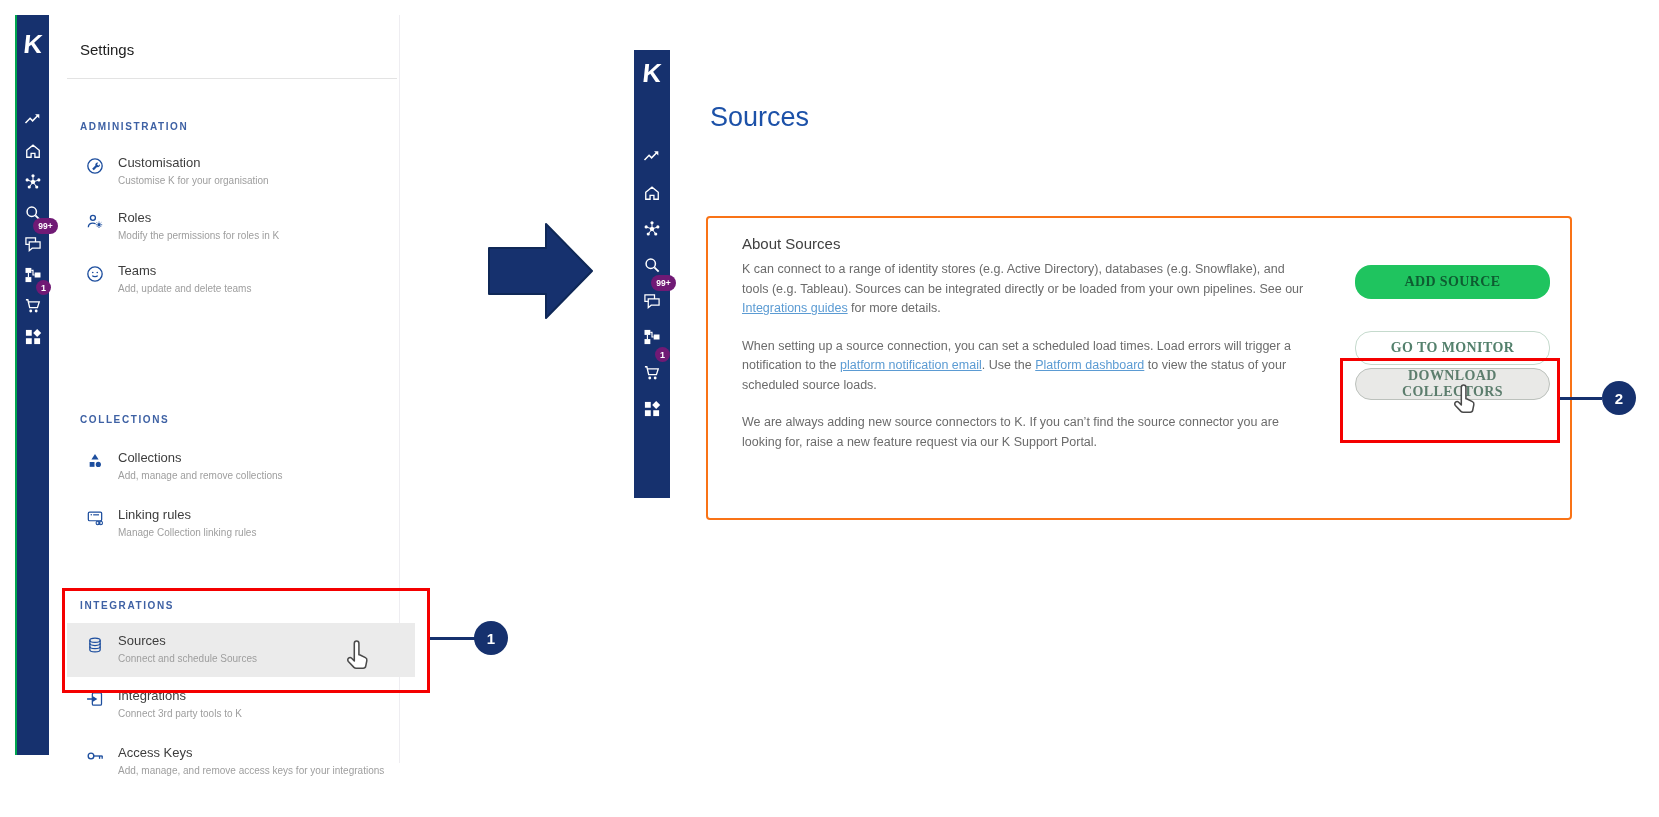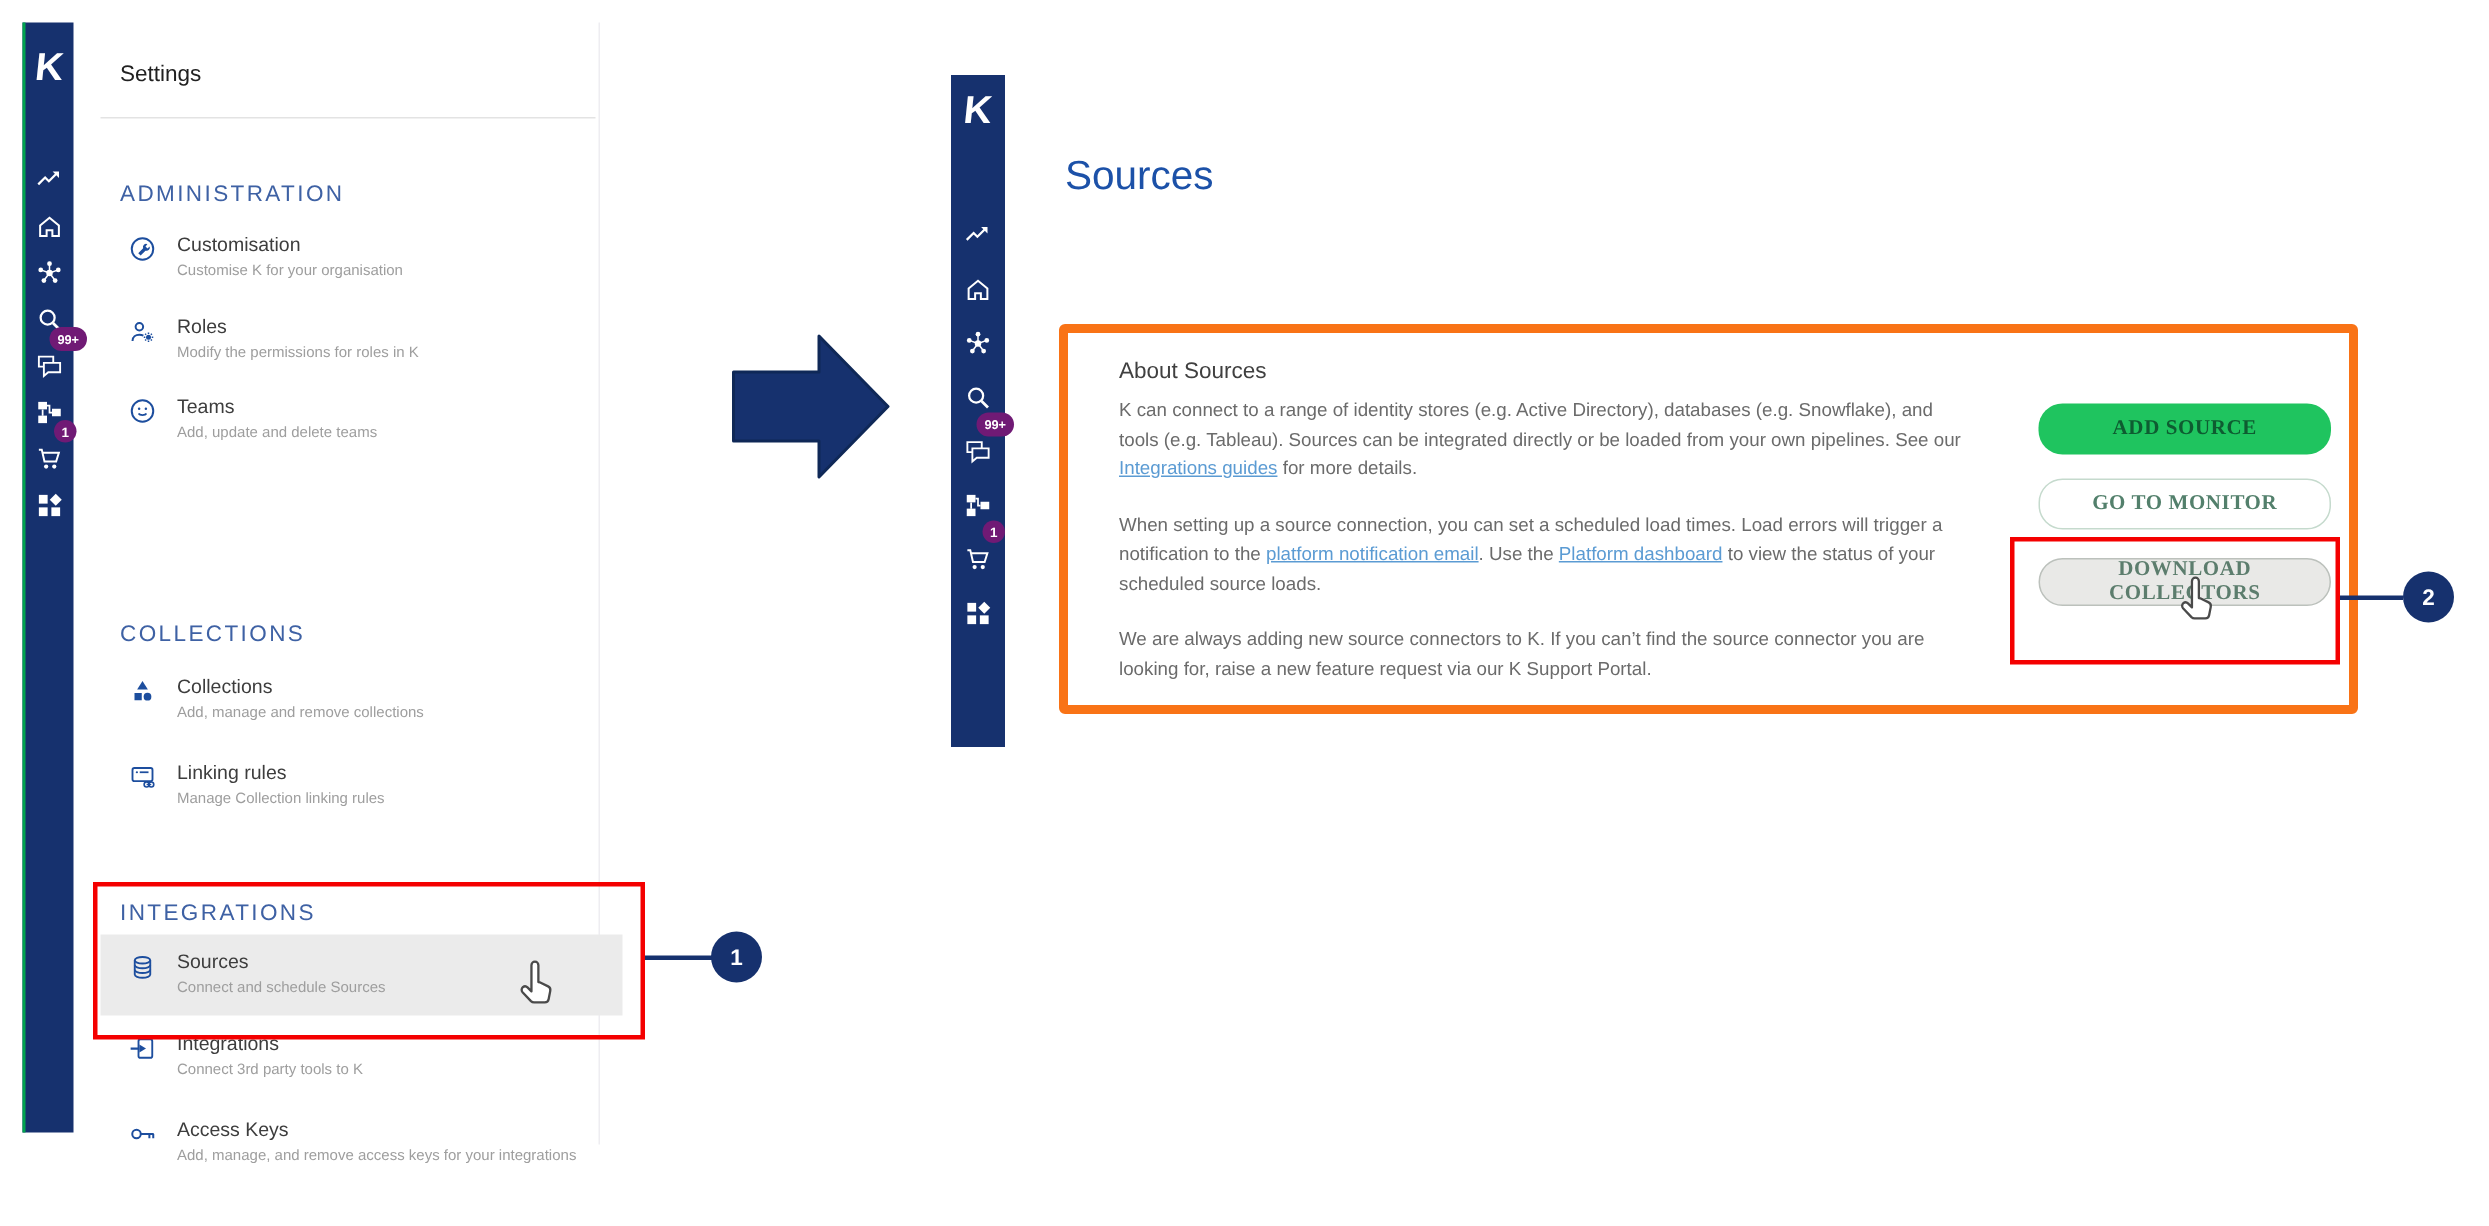--- a/index.html
+++ b/index.html
@@ -16,43 +16,43 @@
   .klogo { position:absolute; width:100%; text-align:center; color:#fff; font-weight:800;
            font-size:26px; line-height:34px; transform:skewX(-6deg); cursor:pointer; }
   .sico { position:absolute; width:20px; height:20px; cursor:pointer; }
   .badge { position:absolute; background:#701a75; color:#fff; border-radius:9px; font-weight:700;
            display:flex; align-items:center; justify-content:center; z-index:3; }
 
   
   .edge-r { position:absolute; left:399px; top:15px; width:1px; height:748px; background:#eeedf1; }
   .stitle { position:absolute; left:80px; top:41px; font-size:15px; color:#212121; }
   .sdivider { position:absolute; left:67px; top:78px; width:330px; height:1px; background:#e3e3e3; }
-  .slabel { position:absolute; left:80px; font-size:15px; font-weight:400; letter-spacing:1.6px; color:#3e61a4; }
+  .slabel { position:absolute; left:80px; font-size:10px; font-weight:700; letter-spacing:1.6px; color:#3e61a4; }
   .mitem { position:absolute; left:67px; width:348px; height:53px; cursor:pointer; }
   .mitem .mi { position:absolute; left:18px; top:1px; width:20px; height:20px; }
   .mitem .mt { position:absolute; left:51px; top:0; font-size:13px; color:#3d3d3d; }
   .mitem .ms { position:absolute; left:51px; top:20px; font-size:10px; color:#9e9e9e; white-space:nowrap; }
   .mitem.hl { background:#ebebeb; height:54px; }
   .mitem.hl .mi { top:12px; } .mitem.hl .mt { top:10px; } .mitem.hl .ms { top:30px; }
 
   
   .pg-title { position:absolute; left:710px; top:102px; font-size:27px; font-weight:500; color:#1c51a8; }
   .pg-desc { position:absolute; left:710px; top:144px; width:780px; font-size:13px; line-height:19px; color:#757575; }
-  .card { position:absolute; left:706px; top:216px; width:866px; height:260px;
-          background:#fff; border:6px solid #f97316; border-radius:4px; }
+  .card { position:absolute; left:706px; top:216px; width:866px; height:304px;
+          background:#fff; border:2px solid #f97316; border-radius:4px; }
   .card-title { position:absolute; left:34px; top:17px; font-size:15px; font-weight:500; color:#404040; }
   .ptxt { position:absolute; left:34px; top:42px; width:565px; font-size:12.5px; line-height:19.5px; color:#6b6b6b; }
   .ptxt p { margin:0 0 18px 0; }
   .lnk { color:#5b9bd3; text-decoration:underline; cursor:pointer; }
   .btncol { position:absolute; left:647px; top:47px; width:195px; }
   .btn { position:absolute; left:0; width:195px; border-radius:16px; font-family:Liberation Serif, serif;
          font-size:14px; font-weight:600; letter-spacing:.4px; display:flex; align-items:center;
          justify-content:center; cursor:pointer; }
   .btn-add { top:0; height:34px; background:#1fc45f; color:#0e5c31; border:none; }
-  .btn-mon { top:50px; height:34px; background:#fff; color:#53806c; border:1px solid #c5dacd; }
+  .btn-mon { top:66px; height:34px; background:#fff; color:#53806c; border:1px solid #c5dacd; }
   .btn-dl  { top:103px; height:32px; background:#e9e9e7; color:#5c7d6d; border:1px solid #bcc1bc; }
 
   
   .redbox { position:absolute; border:3px solid #f40000; z-index:5; }
   .cline { position:absolute; height:3px; background:#16316e; z-index:5; }
   .callout { position:absolute; width:34px; height:34px; border-radius:50%; background:#16316e; color:#fff;
              font-size:15px; font-weight:700; display:flex; align-items:center; justify-content:center; z-index:6; }
   .cursor { position:absolute; width:27px; height:33px; z-index:7; }
 </style>
 </head>

